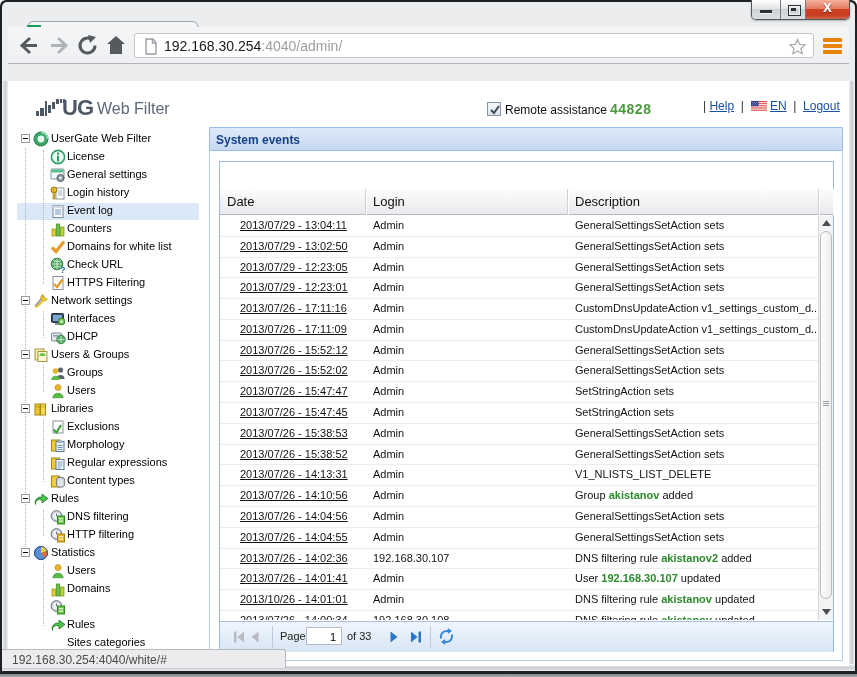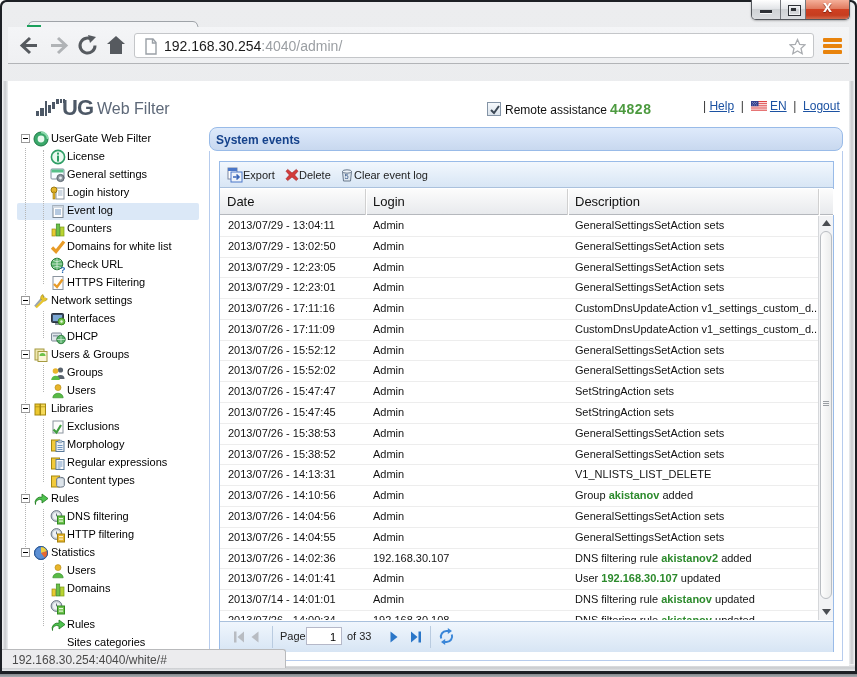--- a/index.html
+++ b/index.html
@@ -73,35 +73,35 @@
 .titem { position:absolute; font-size:11px; color:#000; }
 .ticon { position:absolute; width:16px; height:16px; }
 #treesel { position:absolute; left:17px; top:203px; width:182px; height:17px; background:#dbe8f7; border-radius:2px; }
 .tline { position:absolute; border-left:1px dotted #b5b5b5; width:0; }
 .expander { position:absolute; width:9px; height:9px; background:#fff; border:1px solid #9a9a9a; }
 .expander::after { content:""; position:absolute; left:1px; top:3px; width:5px; height:1px; background:#000; }
 
 
 #panel { position:absolute; left:209px; top:127px; width:634px; height:534px; }
 #phead { position:absolute; left:0; top:0; width:634px; height:24px;
-  background:linear-gradient(#deeafb,#c8d8ef); border:1px solid #99bbe8; border-radius:8px; }
+  background:linear-gradient(#deeafb,#c8d8ef); border:1px solid #99bbe8; border-radius:1px; }
 #phead span { position:absolute; left:6px; top:5px; font-size:12px; font-weight:bold; color:#15428b; }
 #pbody { position:absolute; left:0; top:24px; width:634px; height:510px; background:#fff; border:1px solid #b7cced; border-top:none; }
 
 #grid { position:absolute; left:10px; top:34px; width:615px; height:491px; border:1px solid #99bbe8; background:#fff; }
 #gtoolbar { position:absolute; left:0; top:0; width:613px; height:26px;
   background:linear-gradient(#f2f7fd,#d8e6f5); border-bottom:1px solid #aac1dd; }
 .tbtn { position:absolute; top:0; height:26px; font-size:11px; color:#222; line-height:26px; }
 #ghead { position:absolute; left:0; top:27px; width:613px; height:26px;
   background:linear-gradient(#fcfcfc,#e8eaed); border-bottom:1px solid #b5b8bd; }
 .gcol { position:absolute; top:0; height:26px; font-size:13px; color:#111; line-height:25px; padding-left:7px; border-right:1px solid #d0d0d0; box-shadow:1px 0 0 #fff; }
 #grows { position:absolute; left:0; top:54px; width:598px; height:404px; overflow:hidden; }
 .grow { height:20.79px; border-bottom:1px solid #ededed; position:relative; font-size:11px; color:#131313; }
 .grow div { position:absolute; top:3px; white-space:nowrap; }
-.c1 { left:8px; } .c2 { left:153px; } .c3 { left:355px; }
+.c1 { left:20px;text-decoration:underline; } .c2 { left:153px; } .c3 { left:355px; }
 .grn { color:#2c8a2c; font-weight:bold; }
 
 
 #vscroll { position:absolute; right:0px; top:54px; width:15px; height:404px; background:#f2f3f5; border-left:1px solid #d5d7da; }
 
 
 #gpaging { position:absolute; left:0; top:459px; width:613px; height:31px;
   background:linear-gradient(#f0f6fd,#d7e5f4); border-top:1px solid #aac1dd; }
 #gpaging .lbl { position:absolute; top:8px; font-size:11px; color:#222; }
 #pginput { position:absolute; left:86px; top:5px; width:36px; height:18px; background:#fff; border:1px solid #b5b8c8; font-size:11px; text-align:right; padding:3px 5px 0 0; }
@@ -437,39 +437,20 @@
 <div class="titem" style="left:67px;top:618px">Rules</div>
 
 </div>
 
 <div id="panel">
   <div id="phead">
       <span>System events</span>
     </div>
   <div id="pbody"></div>
   <div id="grid">
-    <div id="gtoolbar">
-      <svg class="abs" style="left:7px;top:5px" width="16" height="16" viewBox="0 0 16 16">
-          <rect x="1" y="1" width="9" height="11" fill="#fff" stroke="#7a86a0"></rect>
-          <rect x="1" y="1" width="9" height="3" fill="#4a76c8"></rect>
-          <rect x="4" y="5" width="11" height="10" fill="#eef3fa" stroke="#4a76c8"></rect>
-          <path d="M6 10 L12 10 M9.5 7.5 L12 10 L9.5 12.5" stroke="#3a66b8" stroke-width="1.6" fill="none"></path>
-        </svg>
-      <span class="tbtn" style="left:23px">Export</span>
-      <svg class="abs" style="left:64px;top:5px" width="16" height="16" viewBox="0 0 16 16">
-          <path d="M3.7 2.4 L8 6 L12.3 2.4 L14 4.2 L10.6 8 L14 11.8 L12.3 13.6 L8 10 L3.7 13.6 L2 11.8 L5.4 8 L2 4.2 Z" fill="#d23c3c" stroke="#a02020" stroke-width=".6"></path>
-        </svg>
-      <span class="tbtn" style="left:79px">Delete</span>
-      <svg class="abs" style="left:119px;top:5px" width="16" height="16" viewBox="0 0 16 16">
-          <path d="M3.5 4.5 L12.5 4.5 L11.5 14 L4.5 14 Z" fill="#dfe7ef" stroke="#68788c"></path>
-          <ellipse cx="8" cy="4.5" rx="4.5" ry="1.7" fill="#eef3f8" stroke="#68788c"></ellipse>
-          <text x="5.4" y="12" font-size="7.5" fill="#3a5a8a" font-family="Liberation Sans">5</text>
-        </svg>
-      <span class="tbtn" style="left:134px">Clear event log</span>
-    </div>
     <div id="ghead">
       <div class="gcol" style="left:0;width:146px">Date</div>
       <div class="gcol" style="left:146px;width:202px">Login</div>
       <div class="gcol" style="left:348px;width:251px">Description</div>
       <div class="gcol" style="left:599px;width:14px;border-right:none"></div>
     </div>
     <div id="grows">
 <div class="grow">
           <div class="c1">2013/07/29 - 13:04:11</div>
           <div class="c2">Admin</div>
@@ -554,21 +535,21 @@
           <div class="c1">2013/07/26 - 14:02:36</div>
           <div class="c2">192.168.30.107</div>
           <div class="c3">DNS filtering rule <span class="grn">akistanov2</span> added</div>
         </div>
 <div class="grow">
           <div class="c1">2013/07/26 - 14:01:41</div>
           <div class="c2">Admin</div>
           <div class="c3">User <span class="grn">192.168.30.107</span> updated</div>
         </div>
 <div class="grow">
-          <div class="c1">2013/07/14 - 14:01:01</div>
+          <div class="c1">2013/10/26 - 14:01:01</div>
           <div class="c2">Admin</div>
           <div class="c3">DNS filtering rule <span class="grn">akistanov</span> updated</div>
         </div>
 <div class="grow">
           <div class="c1">2013/07/26 - 14:00:34</div>
           <div class="c2">192.168.30.108</div>
           <div class="c3">DNS filtering rule <span class="grn">akistanov</span> updated</div>
         </div>
 </div>
     <div id="vscroll">

